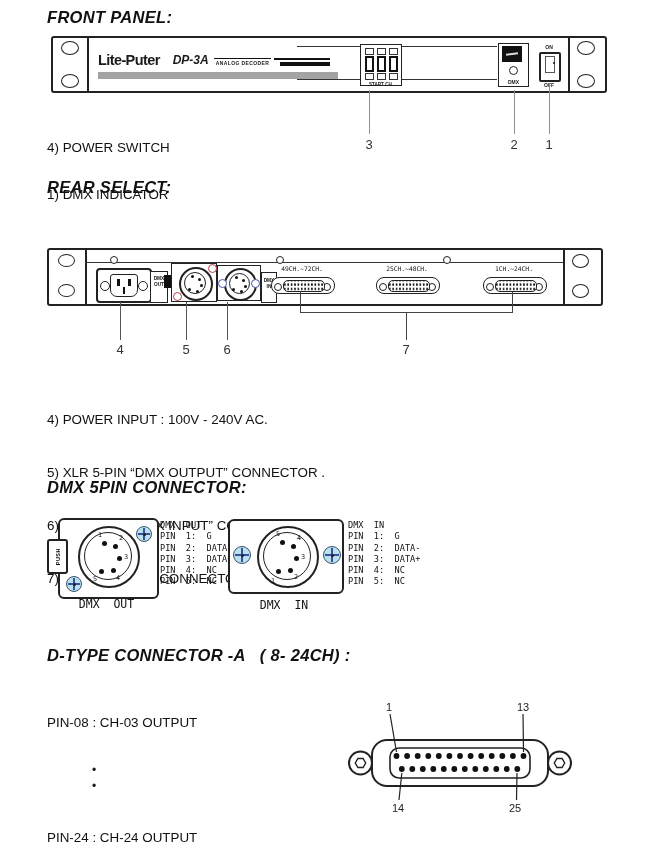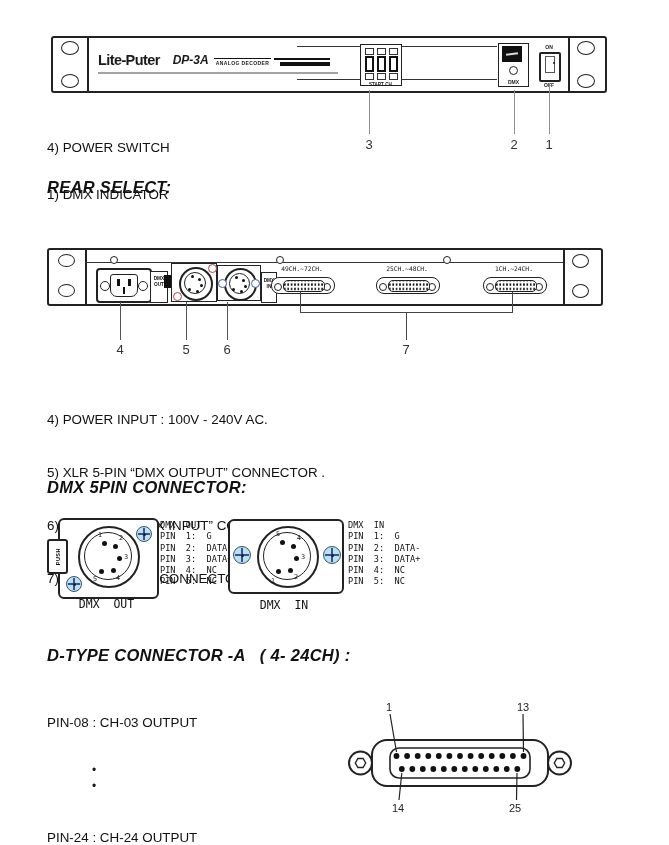--- a/index.html
+++ b/index.html
@@ -30,33 +30,34 @@
   .dsub-label{position:absolute;font-family:"DejaVu Sans Mono",monospace;font-size:6.3px;text-align:center;color:#111;}
   .dotfield{position:absolute;border:1px solid #222;border-radius:5px;background-image:radial-gradient(circle,#111 0.9px,transparent 1.2px);background-size:3.4px 4.4px;background-position:2.5px 1.4px;background-color:#fff;}
   .tinycap{position:absolute;font-size:4.8px;font-weight:bold;text-align:center;line-height:5.5px;color:#111;}
   .vtext{writing-mode:vertical-rl;transform:rotate(180deg);font-size:5.5px;font-weight:bold;letter-spacing:.5px;color:#111;}
 </style>
 </head>
 <body>
 
 <div class="page">
 
+  <div class="hl" style="left:47px;top:8px;">FRONT PANEL:</div>
 
   <div class="panel" style="left:51px;top:36px;width:552px;height:53px;">
     <div class="vline2" style="left:34px;"></div>
     <div class="vline2" style="left:515px;"></div>
     <div class="oval" style="left:8px;top:3px;width:16px;height:12px;"></div>
     <div class="oval" style="left:8px;top:36px;width:16px;height:12px;"></div>
     <div class="oval" style="left:524px;top:3px;width:16px;height:12px;"></div>
     <div class="oval" style="left:524px;top:36px;width:16px;height:12px;"></div>
 
     <div class="hstrip" style="left:244px;top:8px;width:200px;"></div>
     <div class="hstrip" style="left:244px;top:41px;width:200px;"></div>
 
-    <div class="abs" style="left:45px;top:10px;width:240px;height:24px;border-bottom:2px solid #a3a3a3;display:flex;align-items:center;">
+    <div class="abs" style="left:45px;top:10px;width:240px;height:24px;border-bottom:7px solid #a3a3a3;display:flex;align-items:center;">
       <span style="font-weight:bold;font-size:14.5px;letter-spacing:-0.6px;">Lite-Puter</span>
       <span style="margin-left:13px;font-style:italic;font-weight:bold;font-size:12px;">DP-3A</span>
       <span style="margin-left:5px;margin-top:4px;font-size:5px;font-weight:bold;letter-spacing:.4px;border-top:1.2px solid #111;padding:1px 2px 0 2px;">ANALOG DECODER</span>
       <span style="margin-left:3px;margin-top:3px;display:inline-flex;flex-direction:column;">
         <span style="width:56px;height:2px;background:#111;display:block;"></span>
         <span style="width:50px;height:4px;background:#111;display:block;margin-top:2px;margin-left:6px;"></span>
       </span>
     </div>
 
     <div class="box" style="left:307px;top:6px;width:40px;height:40px;border-width:1.5px;">
@@ -268,21 +269,21 @@
 
   <div class="pintxt" style="left:348px;top:520px;">
     <div>DMX  IN</div>
     <div>PIN  1:  G</div>
     <div>PIN  2:  DATA-</div>
     <div>PIN  3:  DATA+</div>
     <div>PIN  4:  NC</div>
     <div>PIN  5:  NC</div>
   </div>
 
-  <div class="hl" style="left:47px;top:646px;">D-TYPE CONNECTOR -A   ( 4- 24CH) :</div>
+  <div class="hl" style="left:47px;top:646px;">D-TYPE CONNECTOR -A   ( 8- 24CH) :</div>
 
   <div class="note" style="left:47px;top:684px;line-height:15.7px;">
     <div>PIN-08 : CH-03 OUTPUT</div>
     
     
   </div>
   <div class="abs" style="left:92px;top:763px;font-size:12px;">•</div>
   <div class="abs" style="left:92px;top:779px;font-size:12px;">•</div>
   <div class="note" style="left:47px;top:797px;line-height:16.5px;">
     <div>PIN-24 : CH-24 OUTPUT</div>

